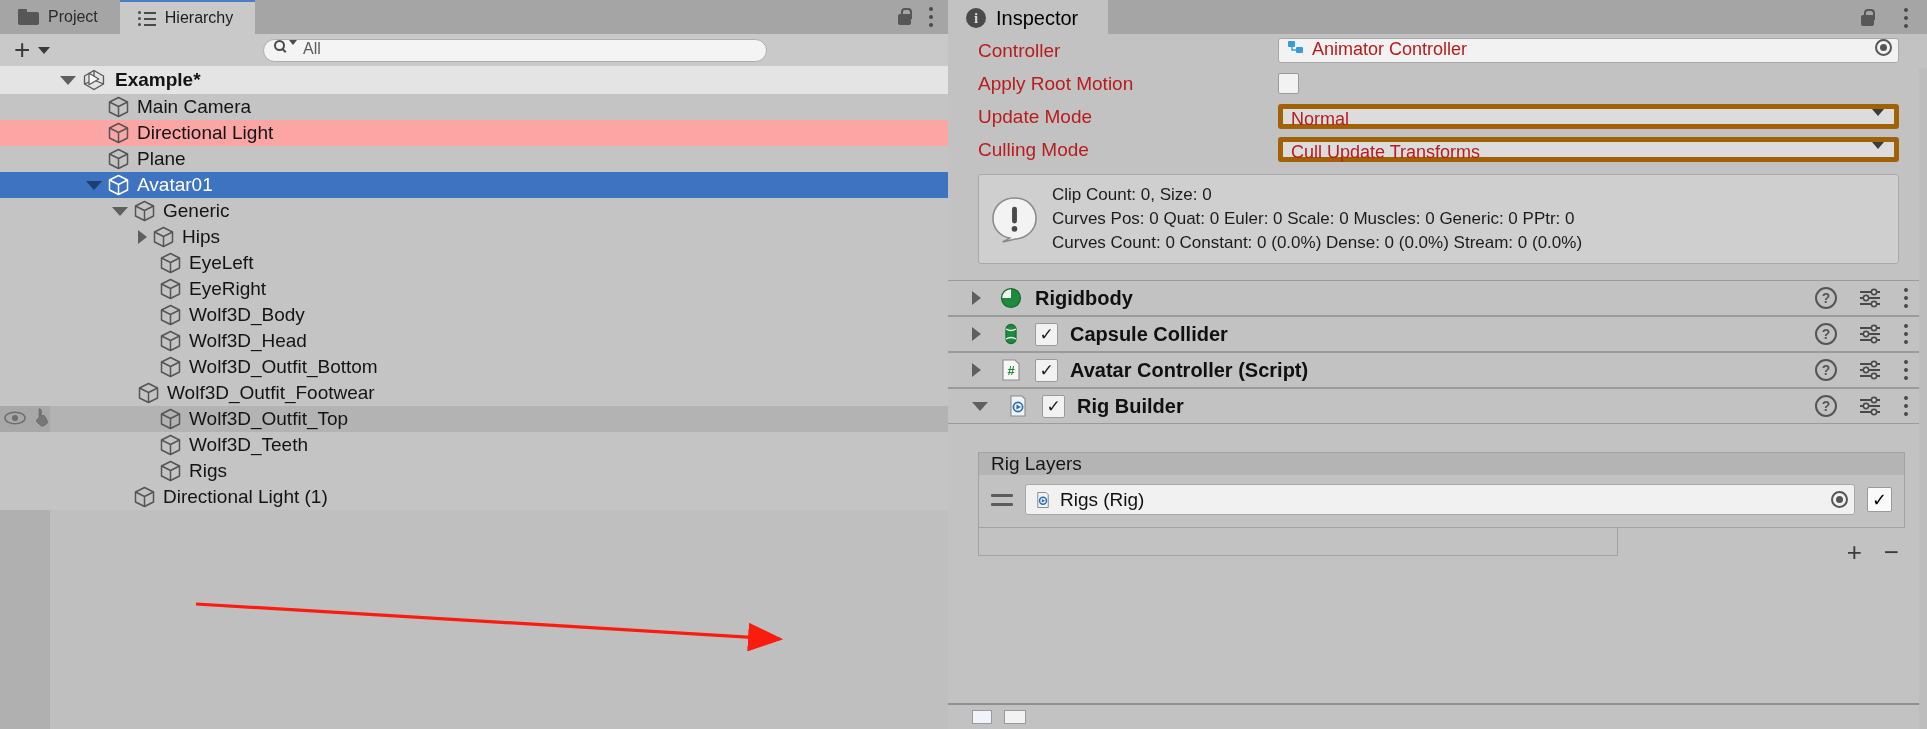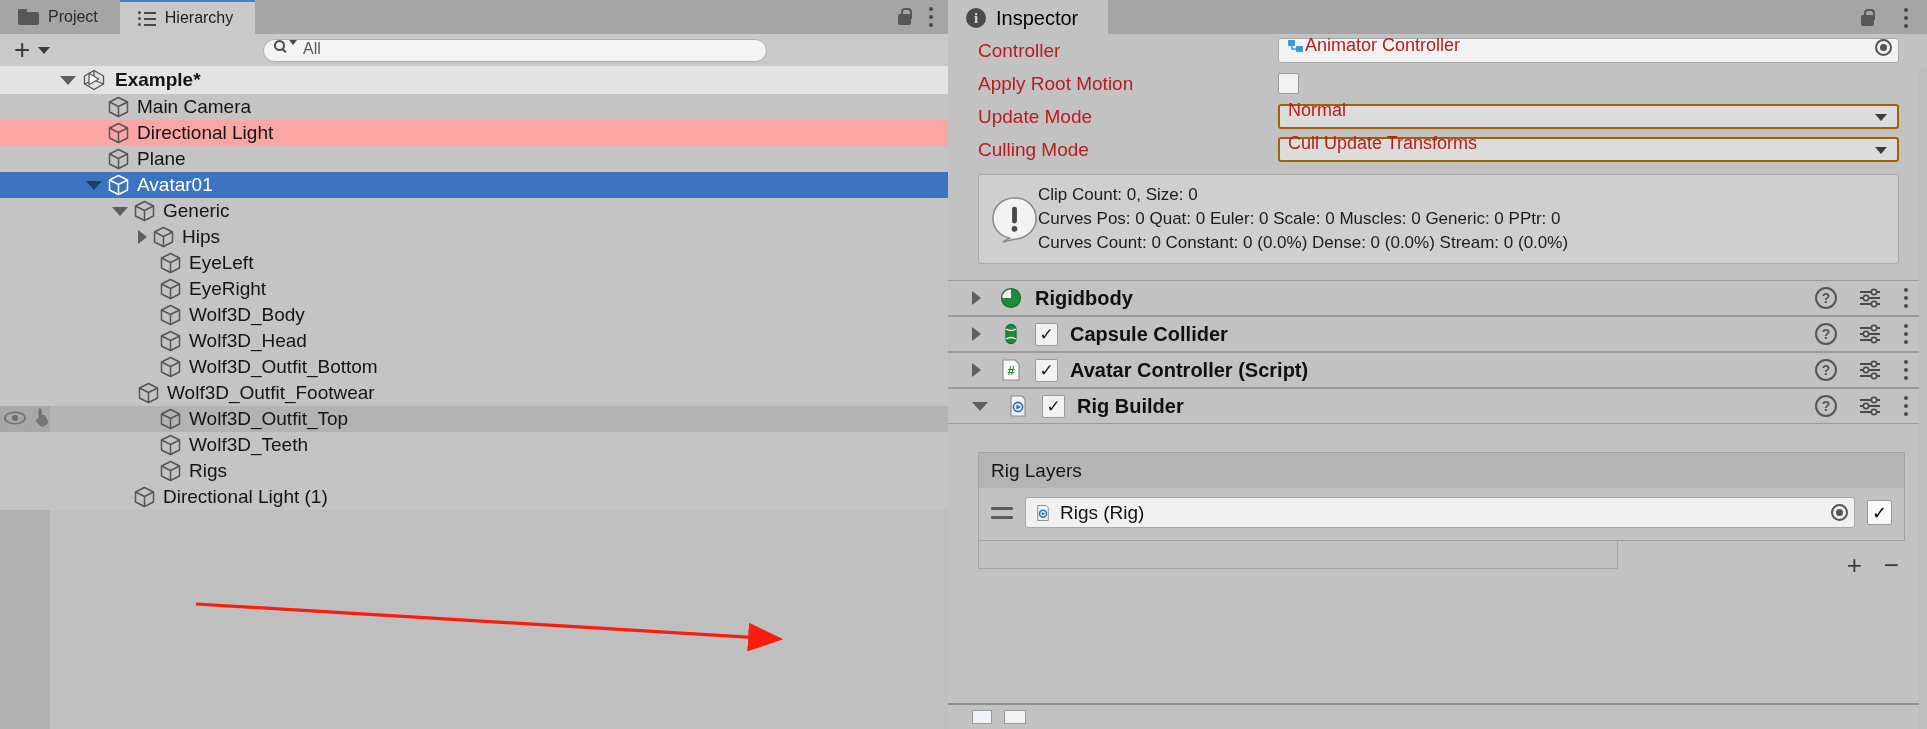--- a/index.html
+++ b/index.html
@@ -85,44 +85,44 @@
   .insp-tabbar { height:34px; background:#a5a5a5; display:flex; align-items:flex-end; position:relative; }
   .insp-tab { height:34px; display:flex; align-items:center; gap:10px; padding:0 30px 0 18px; font-size:20px; background:#c2c2c2; border-top:2px solid transparent; }
   .info-i { width:20px;height:20px;border-radius:50%; background:#4a4a4a; color:#d5d5d5; font-size:15px; font-weight:bold; display:flex; align-items:center; justify-content:center; font-family:"Liberation Serif", serif; }
 
   .insp-body { position:relative; background:#c2c2c2; height:695px; }
 
   .prop-row { height:33px; display:flex; align-items:center; padding-left:30px; font-size:19px; color:#b91c1c; }
   .prop-label { width:300px; flex:none; }
   .prop-field {
     flex:1; margin-right:28px; height:25px; background:#f2f2f2; border:1px solid #a8a8a8;
-    border-radius:3px; display:flex; align-items:flex-end; padding:0 6px 6px 8px; font-size:18px;
+    border-radius:3px; display:flex; align-items:flex-start; gap:7px; padding:0 6px 12px 8px; font-size:18px;
   }
-  .prop-field.dropdown { background:#dcdcdc; border:2px solid #a16207; justify-content:space-between; padding-right:10px;}
+  .prop-field.dropdown { background:#dcdcdc; border:5px solid #a16207; justify-content:space-between; padding-right:10px;}
   .obj-pick { width:17px;height:17px;border:2px solid #555; border-radius:50%; margin-left:auto; position:relative; flex:none;}
   .obj-pick::after{ content:""; position:absolute; inset:3px; background:#555; border-radius:50%; }
   .checkbox-sm { width:21px;height:21px; background:#f2f2f2; border:1px solid #9a9a9a; border-radius:2px; }
   .dd-caret { width:0;height:0;border-left:6px solid transparent;border-right:6px solid transparent;border-top:7px solid #3c3c3c; }
 
   .helpbox {
     margin: 8px 28px 0 30px; background:#cfcfcf; border:1px solid #a9a9a9; border-radius:3px;
-    min-height:78px; display:flex; align-items:center; padding: 8px 12px;
+    min-height:78px; display:flex; align-items:center; gap:14px; padding: 8px 12px;
   }
   .warn-icon { width:47px;height:47px; flex:none; }
   .helpbox-text { font-size:17px; color:#1c1c1c; line-height:1.42; }
 
   .comp-row { height:36px; display:flex; align-items:center; gap:12px; padding-left:24px; border-top:1px solid #9b9b9b; border-bottom:1px solid #9b9b9b; background:#c2c2c2; position:relative;}
   .comp-row .title { font-size:20px; font-weight:bold; color:#101010; }
   .comp-right { position:absolute; right:18px; display:flex; align-items:center; gap:22px; }
   .help-q { width:22px;height:22px; border:2px solid #555; border-radius:50%; display:flex;align-items:center;justify-content:center; font-size:14px; font-weight:bold; color:#555; }
   .preset-ic { width:22px;height:20px; position:relative; }
   .comp-check { width:23px;height:23px; background:#f2f2f2; border:1px solid #9a9a9a; border-radius:2px; display:flex;align-items:center;justify-content:center; color:#1c1c1c; font-size:17px;}
 
   .riglayers-wrap { margin: 28px 22px 0 30px; }
-  .riglayers-head { background:#b4b4b4; border:1px solid #a2a2a2; border-bottom:none; height:36px; display:flex; align-items:center; padding-left:12px; font-size:19px; color:#151515;}
+  .riglayers-head { background:#b4b4b4; border:1px solid #a2a2a2; border-bottom:none; height:23px; display:flex; align-items:center; padding-left:12px; font-size:19px; color:#151515;}
   .riglayers-body { background:#c2c2c2; border:1px solid #a2a2a2; border-top:none; padding: 9px 12px 12px 12px; }
   .rig-item { display:flex; align-items:center; gap:12px; }
   .drag-handle { width:22px; height:12px; flex:none; display:flex; flex-direction:column; justify-content:space-between; }
   .drag-handle span{ height:3px; background:#5c5c5c; display:block; border-radius:1px; }
   .rig-objfield {
     flex:1; height:31px; background:#f1f1f1; border:1px solid #a8a8a8; border-radius:3px;
     display:flex; align-items:center; gap:8px; padding: 0 6px 0 8px; font-size:19px; color:#111;
   }
   .rig-enable { width:25px;height:25px; background:#fafafa; border:1px solid #9a9a9a; border-radius:2px; display:flex;align-items:center;justify-content:center; font-size:18px;}
   .addrem-bar { display:flex; justify-content:flex-end; align-items:center; gap:22px; margin-top:10px; padding-right:6px; height:28px; }

